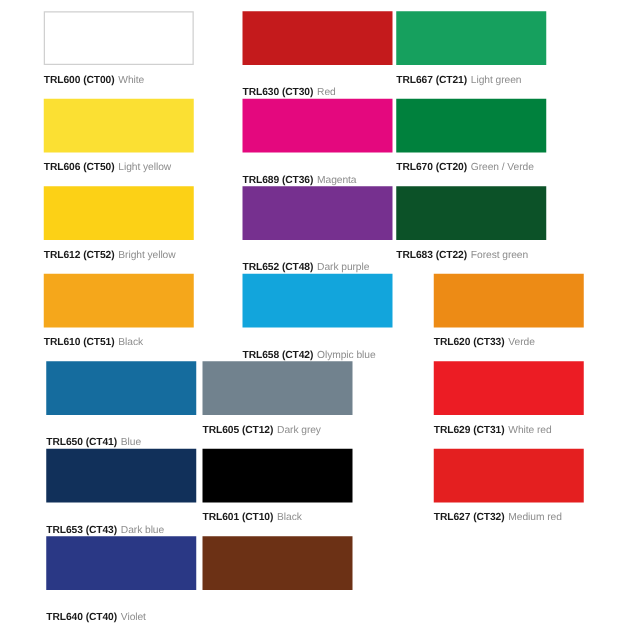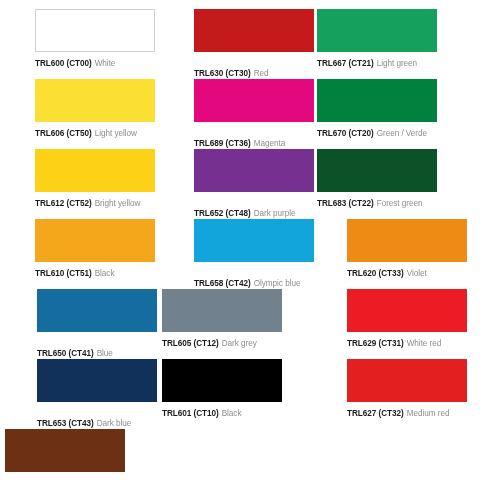--- a/index.html
+++ b/index.html
@@ -123,21 +123,21 @@
       <div class="swatch-cell col-0">
         <div class="swatch-chip" style="background: rgb(245, 167, 27);"></div>
         <div class="swatch-label"><span class="swatch-code">TRL610 (CT51)</span><span class="swatch-name">Black</span></div>
       </div>
       <div class="swatch-cell col-1">
         <div class="swatch-chip" style="background: rgb(18, 165, 220);"></div>
         <div class="swatch-label"><span class="swatch-code">TRL658 (CT42)</span><span class="swatch-name">Olympic blue</span></div>
       </div>
       <div class="swatch-cell col-0">
         <div class="swatch-chip" style="background: rgb(237, 139, 21);"></div>
-        <div class="swatch-label"><span class="swatch-code">TRL620 (CT33)</span><span class="swatch-name">Violet</span></div>
+        <div class="swatch-label"><span class="swatch-code">TRL620 (CT33)</span><span class="swatch-name">Verde</span></div>
       </div>
       <div class="swatch-cell col-1">
         <div class="swatch-chip" style="background: rgb(21, 108, 158);"></div>
         <div class="swatch-label"><span class="swatch-code">TRL650 (CT41)</span><span class="swatch-name">Blue</span></div>
       </div>
       <div class="swatch-cell col-2">
         <div class="swatch-chip" style="background: rgb(113, 130, 142);"></div>
         <div class="swatch-label"><span class="swatch-code">TRL605 (CT12)</span><span class="swatch-name">Dark grey</span></div>
       </div>
       <div class="swatch-cell col-0">
@@ -149,17 +149,21 @@
         <div class="swatch-label"><span class="swatch-code">TRL653 (CT43)</span><span class="swatch-name">Dark blue</span></div>
       </div>
       <div class="swatch-cell col-2">
         <div class="swatch-chip" style="background: rgb(0, 0, 0);"></div>
         <div class="swatch-label"><span class="swatch-code">TRL601 (CT10)</span><span class="swatch-name">Black</span></div>
       </div>
       <div class="swatch-cell col-0">
         <div class="swatch-chip" style="background: rgb(228, 31, 32);"></div>
         <div class="swatch-label"><span class="swatch-code">TRL627 (CT32)</span><span class="swatch-name">Medium red</span></div>
       </div>
+      <div class="swatch-cell col-1">
+        <div class="swatch-chip" style="background: rgb(42, 56, 133);"></div>
+        <div class="swatch-label"><span class="swatch-code">TRL640 (CT40)</span><span class="swatch-name">Violet</span></div>
+      </div>
       <div class="swatch-cell col-2">
         <div class="swatch-chip" style="background: rgb(108, 49, 21);"></div>
       </div>
     </div>
 </div>
 
 </body></html>

